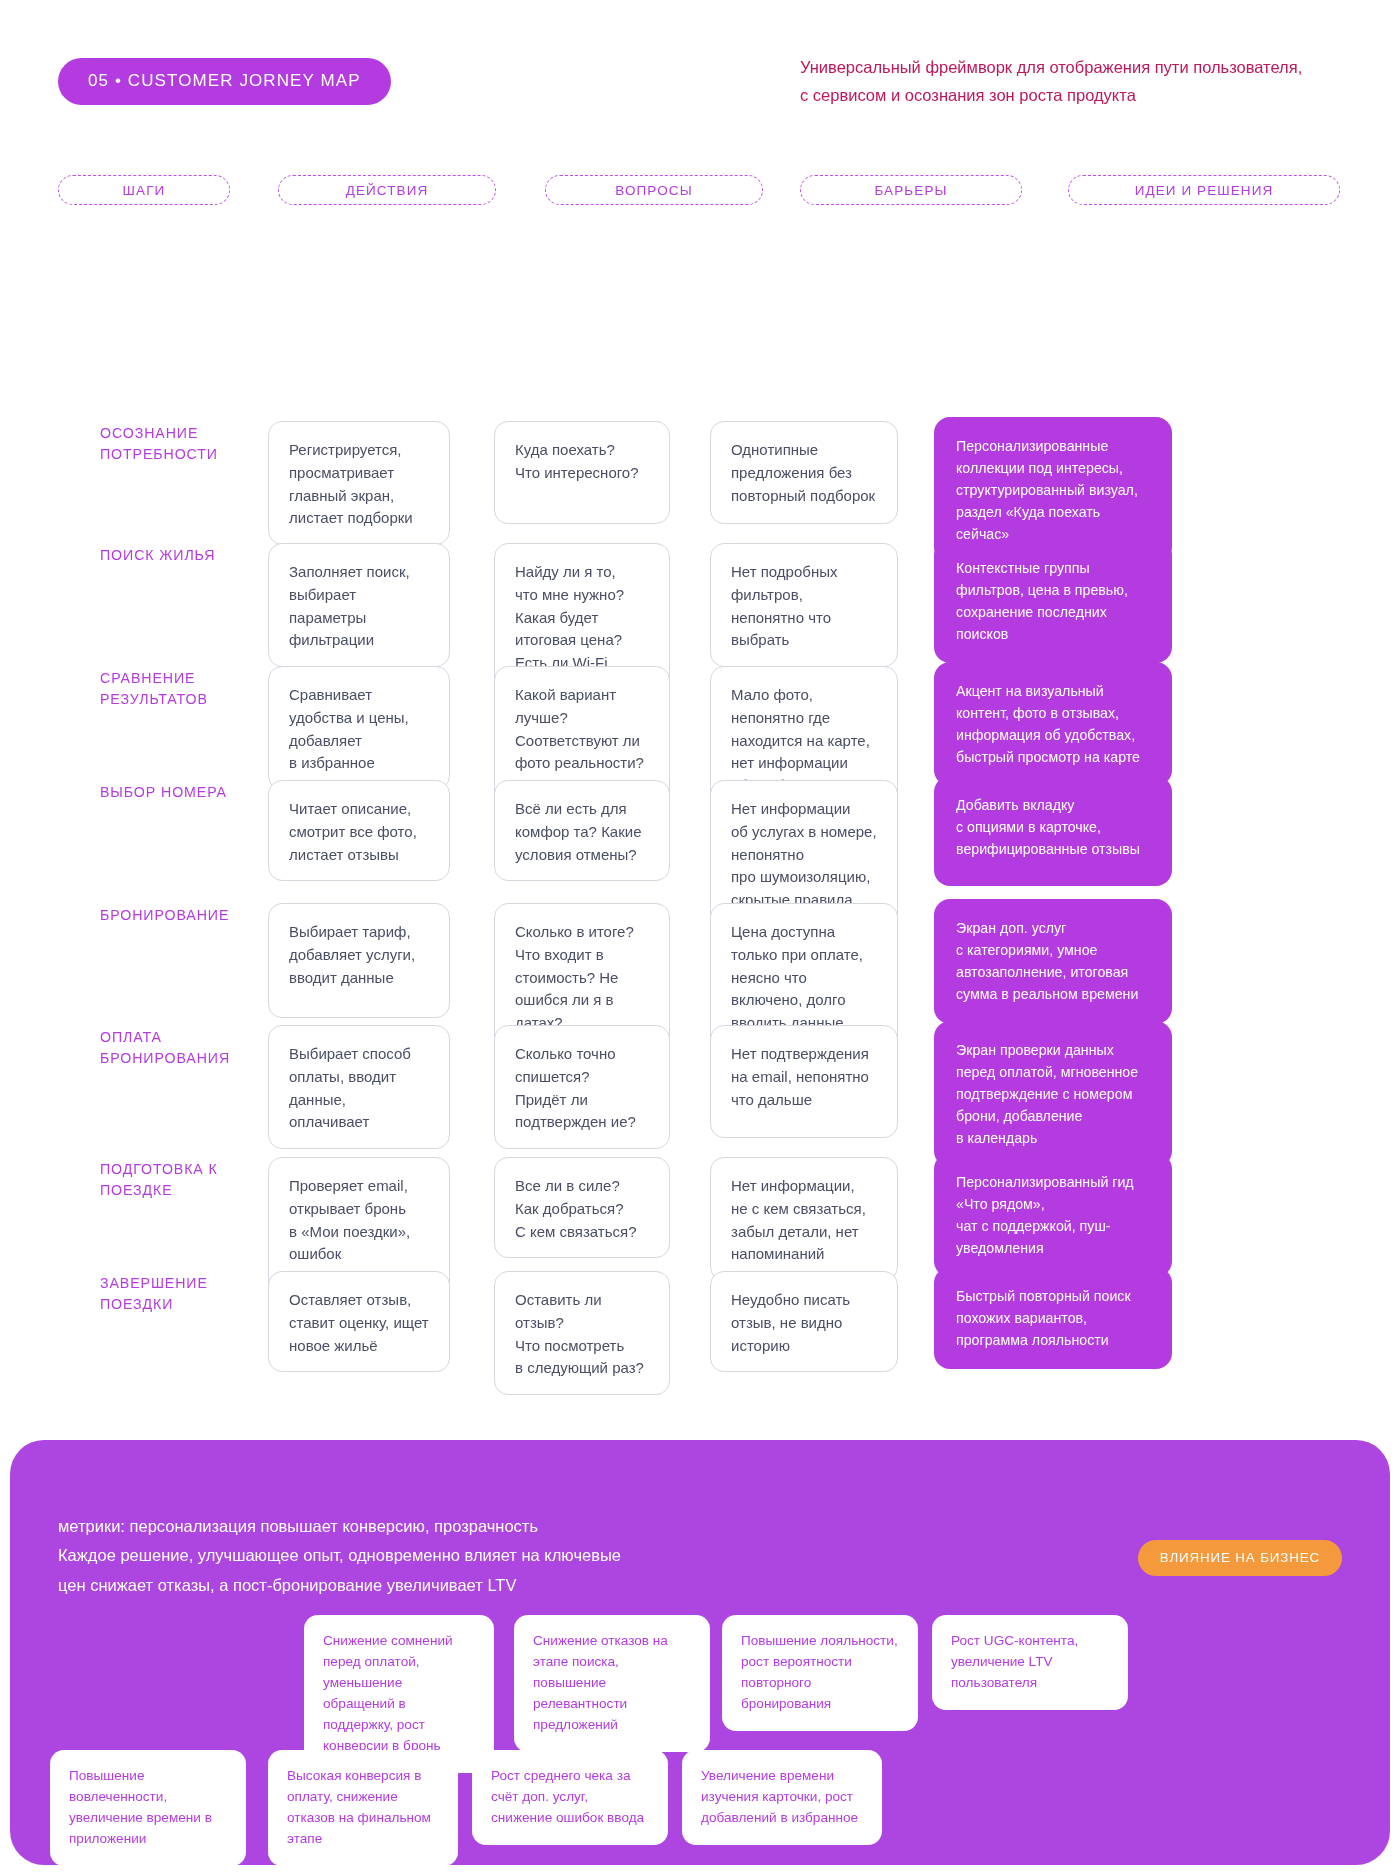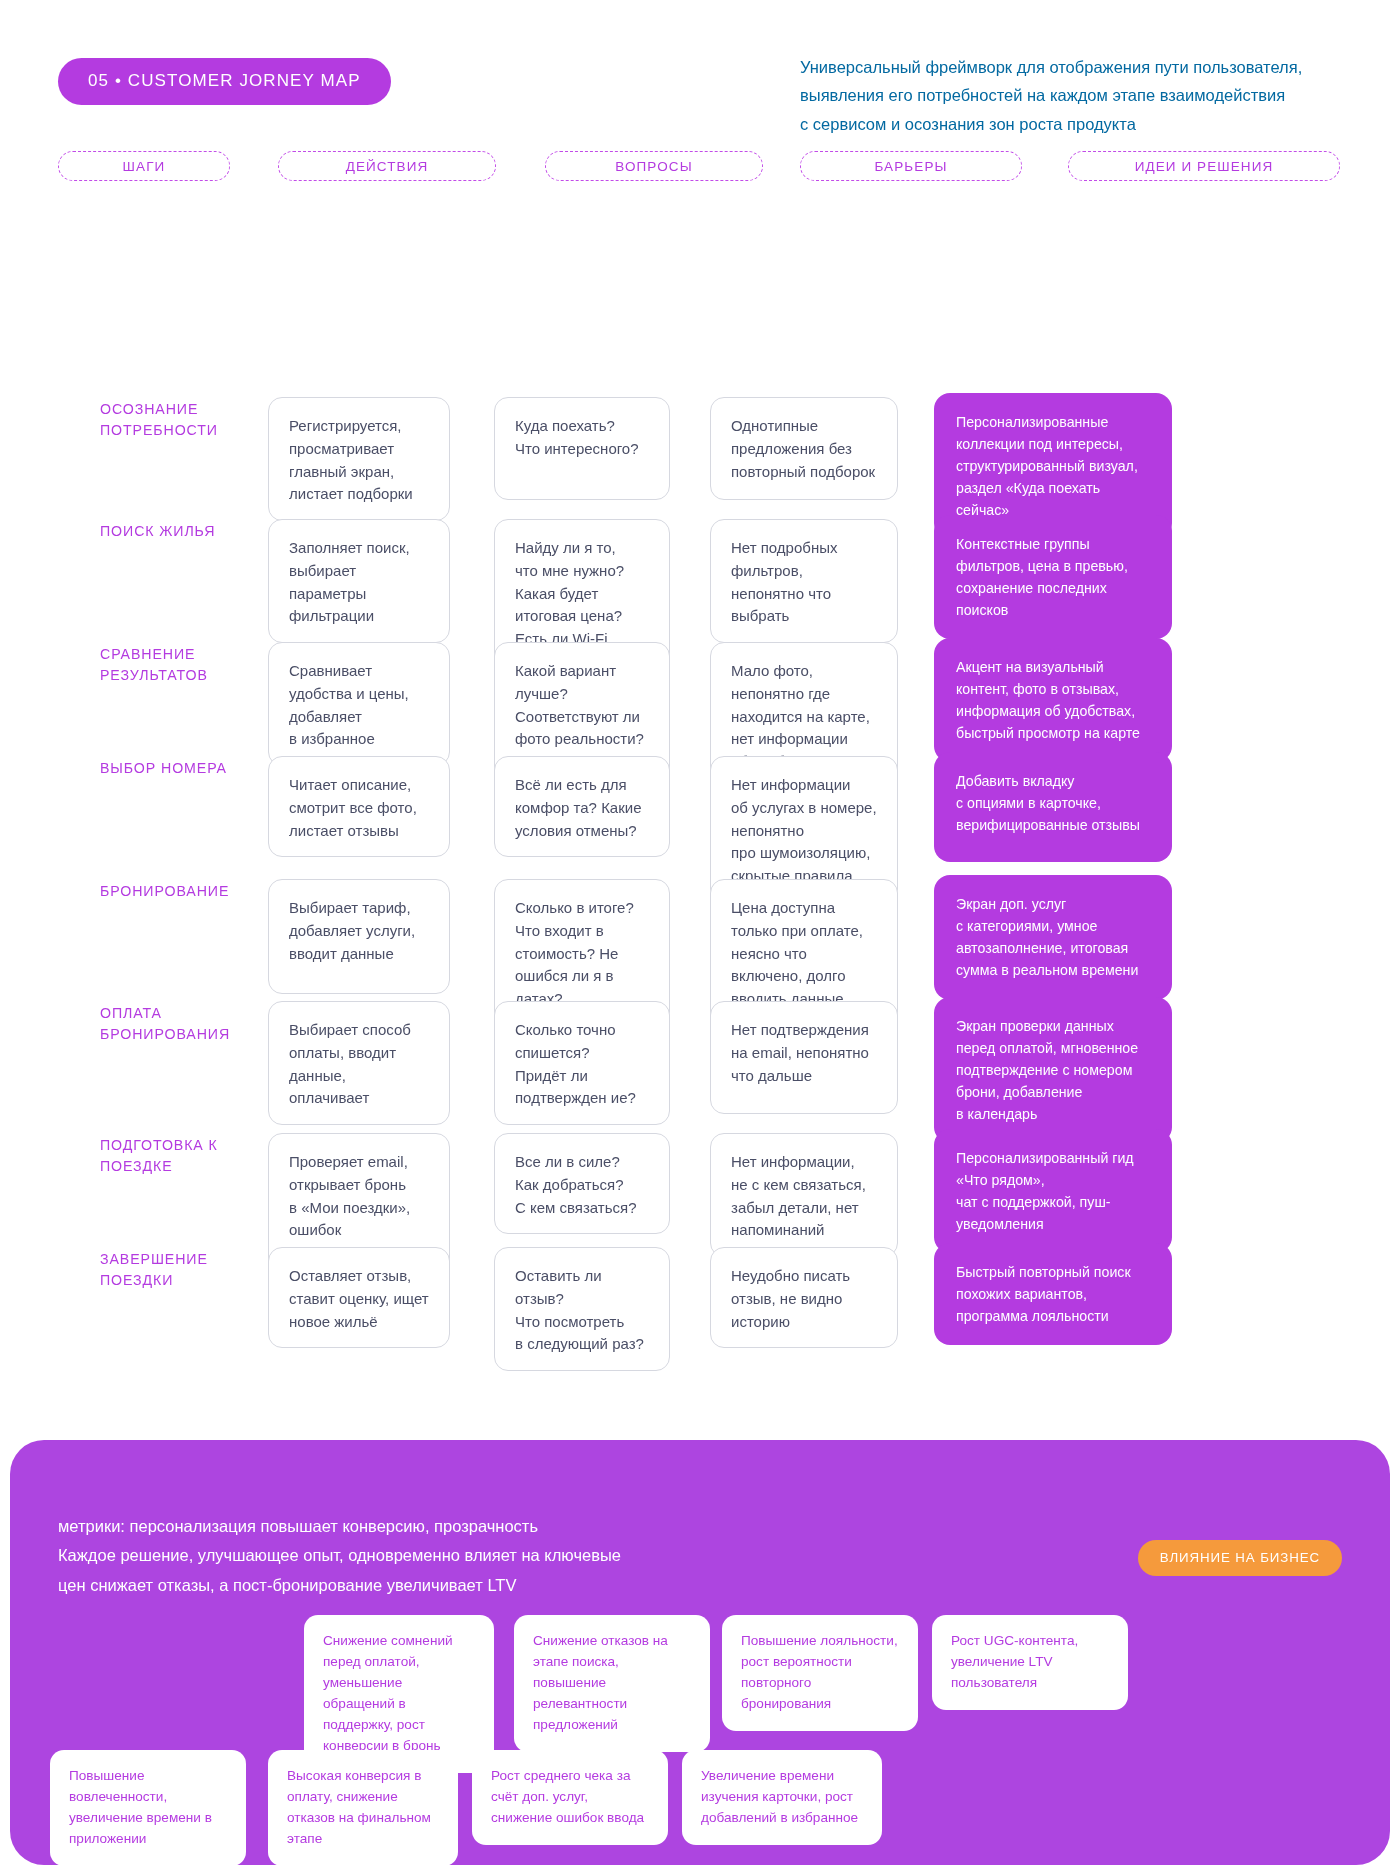--- a/index.html
+++ b/index.html
@@ -15,26 +15,26 @@
   .section-badge {
     display: inline-flex; align-items: center; justify-content: center;
     background: #B43BE0; color: #fff;
     font-size: 17px; letter-spacing: 1.1px; font-weight: 400;
     padding: 13px 30px 14px 30px; border-radius: 30px;
     white-space: nowrap;
   }
   .header-desc {
     position: absolute; left: 800px; top: 53px;
     width: 540px;
-    color: #0369a1; font-size: 16.5px; line-height: 1.72;
+    color: #be185d; font-size: 16.5px; line-height: 1.72;
   }
   .header-desc div { white-space: nowrap; }
 
   
-  .pill-row { position: relative; height: 46px; margin-top: 46px; }
+  .pill-row { position: relative; height: 46px; margin-top: 70px; }
   .pill {
     position: absolute; top: 0; height: 30px;
     border: 1.6px dashed #C24CE8; border-radius: 20px;
     display: flex; align-items: center; justify-content: center;
     color: #B43BE0; font-size: 13.5px; letter-spacing: 1.1px; font-weight: 400;
   }
   .pill.c0 { left: 58px;   width: 172px; }
   .pill.c1 { left: 278px;  width: 218px; }
   .pill.c2 { left: 545px;  width: 218px; }
   .pill.c3 { left: 800px;  width: 222px; }
@@ -95,21 +95,20 @@
   .mini-row1 { top: 175px; }
   .mini-row2 { top: 310px; }
 </style>
 </head>
 <body>
 
 <div class="header">
   <div class="section-badge">05  •  CUSTOMER JORNEY MAP</div>
   <div class="header-desc">
     <div>Универсальный фреймворк для отображения пути пользователя,</div>
-    <div>выявления его потребностей на каждом этапе взаимодействия</div>
     <div>с сервисом и осознания зон роста продукта</div>
   </div>
 </div>
 
 <div class="pill-row">
   <div class="pill c0">ШАГИ</div>
   <div class="pill c1">ДЕЙСТВИЯ</div>
   <div class="pill c2">ВОПРОСЫ</div>
   <div class="pill c3">БАРЬЕРЫ</div>
   <div class="pill c4">ИДЕИ И РЕШЕНИЯ</div>

